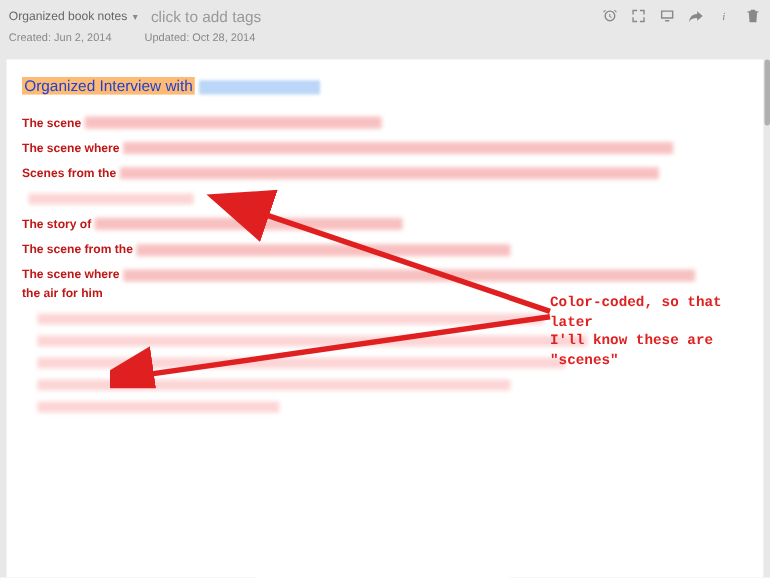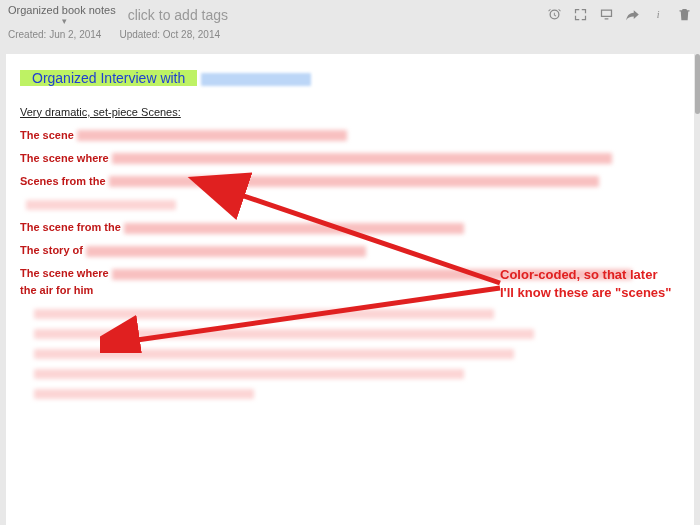--- a/index.html
+++ b/index.html
@@ -24,21 +24,20 @@
       align-items: center;
       height: 20px;
     }
     .notebook-selector {
       display: flex;
       align-items: center;
       color: #666;
       font-size: 11px;
       cursor: pointer;
       margin-right: 12px;
-      flex-direction: column;
     }
     .caret-down {
       margin-left: 5px;
       font-size: 9px;
       color: #888;
     }
     .tag-prompt {
       color: #999;
       font-size: 14px;
       cursor: pointer;
@@ -55,21 +54,21 @@
       height: 20px;
       display: flex;
       align-items: center;
       justify-content: center;
       color: #888;
       cursor: pointer;
     }
     .toolbar-btn svg { width: 15px; height: 15px; fill: #888; }
     .header-meta {
       display: flex;
-      gap: 18px;
+      gap: 30px;
       color: #888;
       font-size: 10px;
       margin-top: 4px;
     }
     .content-wrap {
       position: relative;
       height: 477px;
       padding: 6px 6px 0 6px;
     }
     .scrollbar {
@@ -88,21 +87,21 @@
       overflow: hidden;
       font-size: 11px;
       line-height: 1.55;
       color: #222;
     }
     .note-title {
       font-size: 14px;
       color: #2040d0;
       margin-bottom: 14px;
     }
-    .hl-title { background: #bef264; padding: 0 12px; }
+    .hl-title { background: #fdba74; padding: 0 2px; }
     .redact-blue {
       display: inline-block;
       background: #bcd6f7;
       filter: blur(1.5px);
       height: 13px;
       vertical-align: middle;
       border-radius: 1px;
     }
     .section-ul {
       text-decoration: underline;
@@ -141,20 +140,21 @@
       display: inline-block;
       background: #e5e5e5;
       filter: blur(1.5px);
       height: 10px;
       vertical-align: middle;
     }
     .annotation-overlay {
       position: absolute;
       top: 0; left: 0; right: 0; bottom: 0;
       pointer-events: none;
+      font-family: Liberation Mono, monospace;
     }
     .callout {
       position: absolute;
       right: 0;
       top: 218px;
       color: #e02020;
       font-weight: bold;
       font-size: 13px;
       text-align: left;
       line-height: 1.35;
@@ -220,21 +220,20 @@
 
 <div class="content-wrap">
   <div class="scrollbar"></div>
   <div class="note">
 
     <div class="note-title">
       <span class="hl-title">Organized Interview with</span>
       <span class="redact-blue" style="width:110px;"></span>
     </div>
 
-    <div class="section-ul">Very dramatic, set-piece Scenes:</div>
 
 
 
 
     <div class="scene-line">
       <span>The scene</span>
       <span class="redact-red" style="width:270px;"></span>
     </div>
 
     <div class="scene-line">
@@ -245,27 +244,27 @@
     <div class="scene-line">
       <span>Scenes from the</span>
       <span class="redact-red" style="width:490px;"></span>
     </div>
 
     <div style="margin:5px 0 5px 6px">
       <span class="redact-pink" style="width:150px;"></span>
     </div>
 
     <div class="scene-line">
+      <span>The story of</span>
+      <span class="redact-red" style="width:280px;"></span>
+    </div>
+
+    <div class="scene-line">
       <span>The scene from the</span>
       <span class="redact-red" style="width:340px;"></span>
-    </div>
-
-    <div class="scene-line">
-      <span>The story of</span>
-      <span class="redact-red" style="width:280px;"></span>
     </div>
 
     <div class="scene-line" style="white-space:normal;">
       <span>The scene where</span>
       <span class="redact-red" style="width:520px;"></span><br>
       <span>the air for him</span>
     </div>
 
     <div class="pink-block">
       <div class="row"><span class="redact-pink" style="width:460px;"></span></div>

